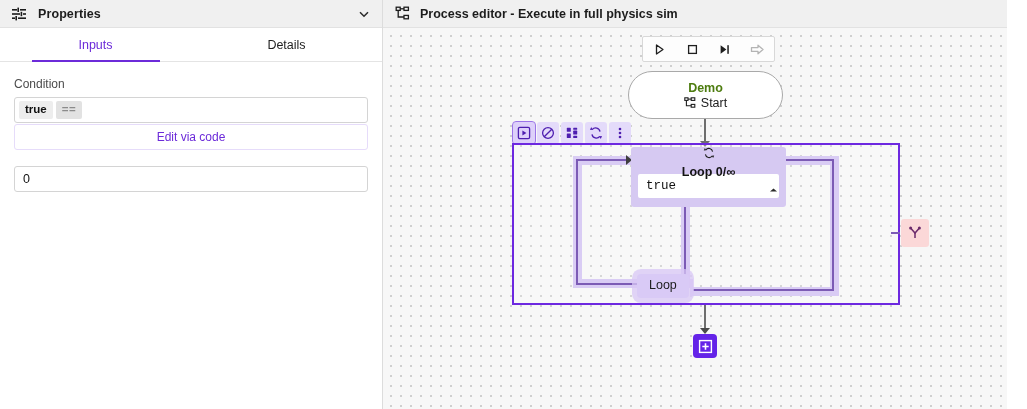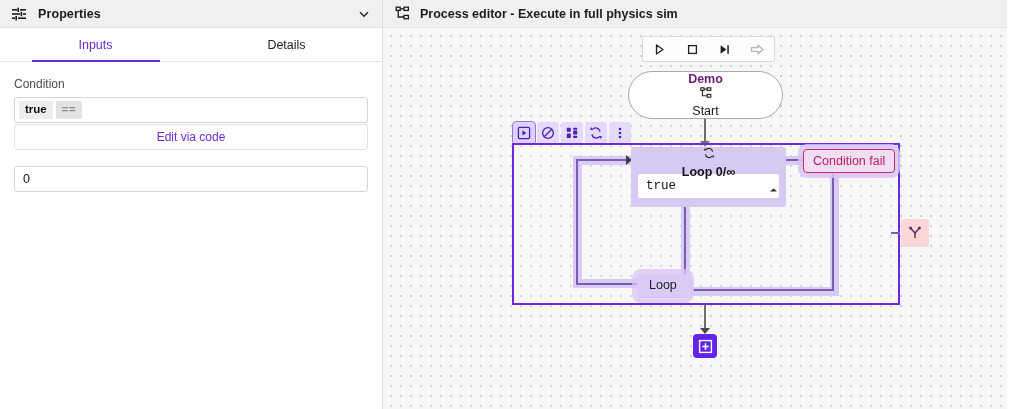--- a/index.html
+++ b/index.html
@@ -114,22 +114,22 @@
   .playbar-btn svg { display: block; }
 
   
   .start-node {
     position: absolute; left: 245px; top: 43px;
     width: 155px; height: 48px;
     background: #fff; border: 1px solid #a9a9a9; border-radius: 24px;
     display: flex; flex-direction: column; align-items: center;
     justify-content: center; gap: 1px;
   }
-  .start-title { font-size: 12.5px; font-weight: bold; color: #701a75; }
-  .start-sub { font-size: 12.5px; color: #202020; display:flex; align-items:center; gap:5px;flex-direction:column;}
+  .start-title { font-size: 12.5px; font-weight: bold; color: #4d7c0f; }
+  .start-sub { font-size: 12.5px; color: #202020; display:flex; align-items:center; gap:5px;}
 
   
   .node-toolbar {
     position: absolute; left: 130px; top: 94px;
     display: flex; align-items: center; gap: 2px;
   }
   .nt-btn {
     width: 22px; height: 22px; border-radius: 3px; background: #e4dbfa;
     display: flex; align-items: center; justify-content: center;
     cursor: pointer; border: 0;
@@ -407,21 +407,20 @@
             <svg width="11" height="11" viewBox="0 0 11 11" style="display:block">
               <path d="M2 6.6 L5.5 3.4 L9 6.6 Z" fill="#2a2a2a"></path>
             </svg>
           </span>
         </div>
         <div class="loop-node-body">
           <span>true</span>
         </div>
       </div>
 
-      <div class="cond-fail">Condition fail</div>
 
       <div class="loop-back">Loop</div>
 
       <div class="wire-ln" style="left:508px; top:204px; width:9px; height:2px;"></div>
       <div class="branch-chip">
         <span>
           <svg width="16" height="16" viewBox="0 0 16 16" style="display:block">
             <g stroke="#6b2a6b" stroke-width="1.5" fill="none">
               <path d="M4 3.5 L8 8 L12 3.5"></path>
               <path d="M8 8 V 13"></path>

